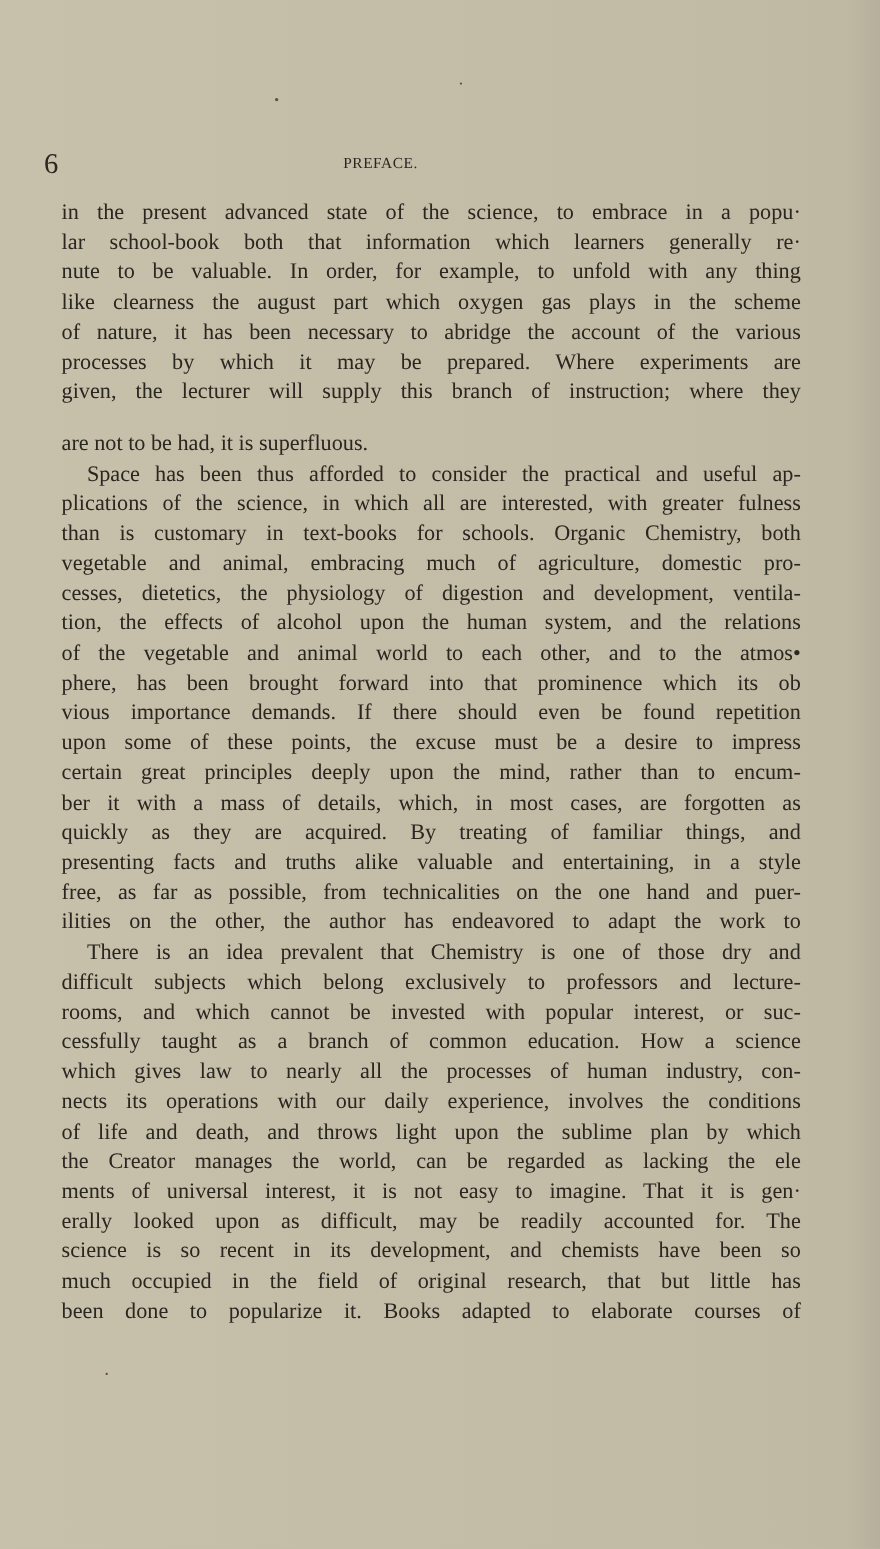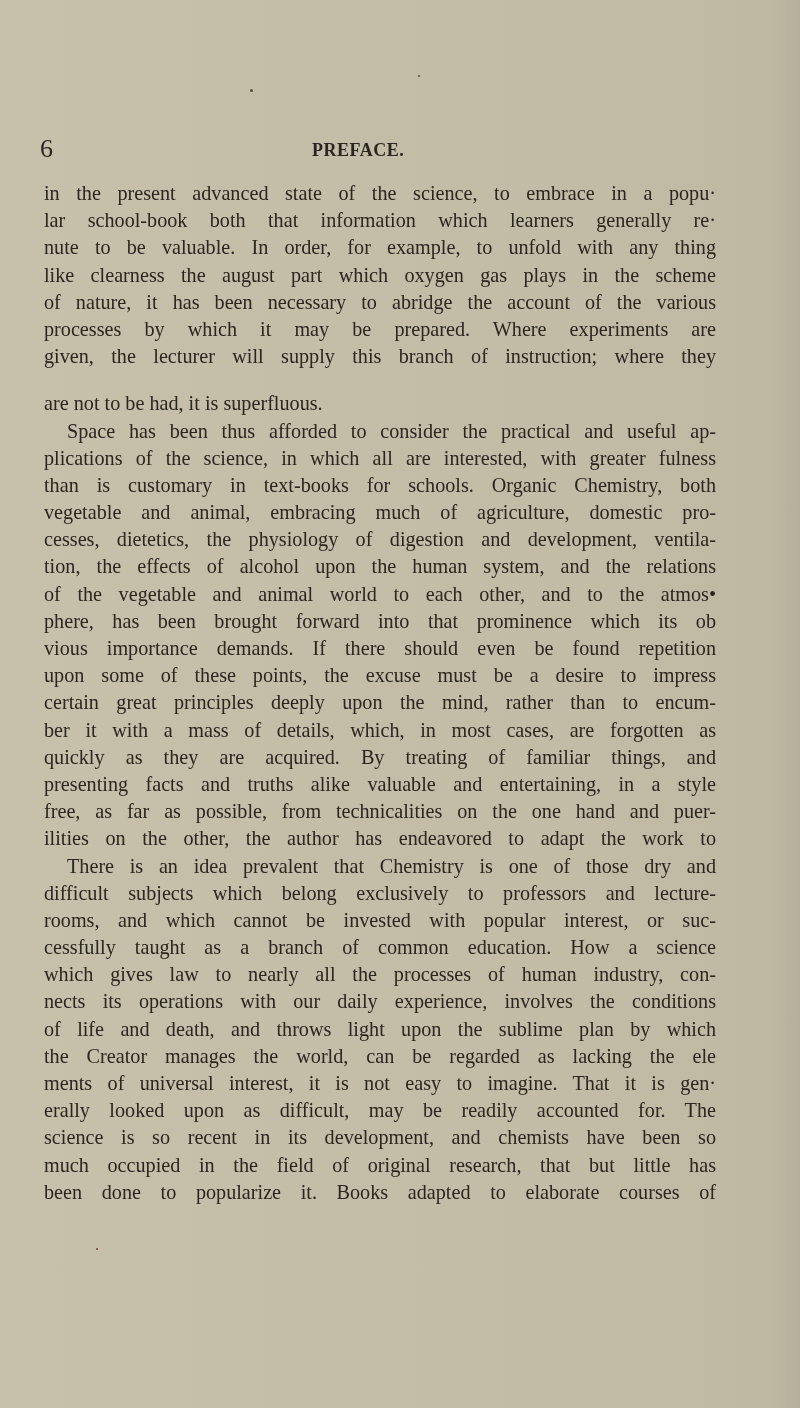--- a/index.html
+++ b/index.html
@@ -34,28 +34,28 @@
       position: absolute;
       left: 0;
       top: 0;
       font-size: 26px;
       line-height: 30px;
     }
     .running-title {
       position: absolute;
       left: 272px;
       top: 4px;
-      font-size: 18px;
-      font-weight: bold;
+      font-size: 14px;
+      font-weight: normal;
       letter-spacing: 0.5px;
       line-height: 24px;
     }
     .text-block {
       position: absolute;
-      left: 44px;
+      left: 56px;
       top: 180px;
       width: 672px;
       font-family: "Liberation Serif", serif;
       color: #2a2620;
       font-size: 20.2px;
       line-height: 27.2px;
     }
     .line {
       display: block;
       white-space: nowrap;

